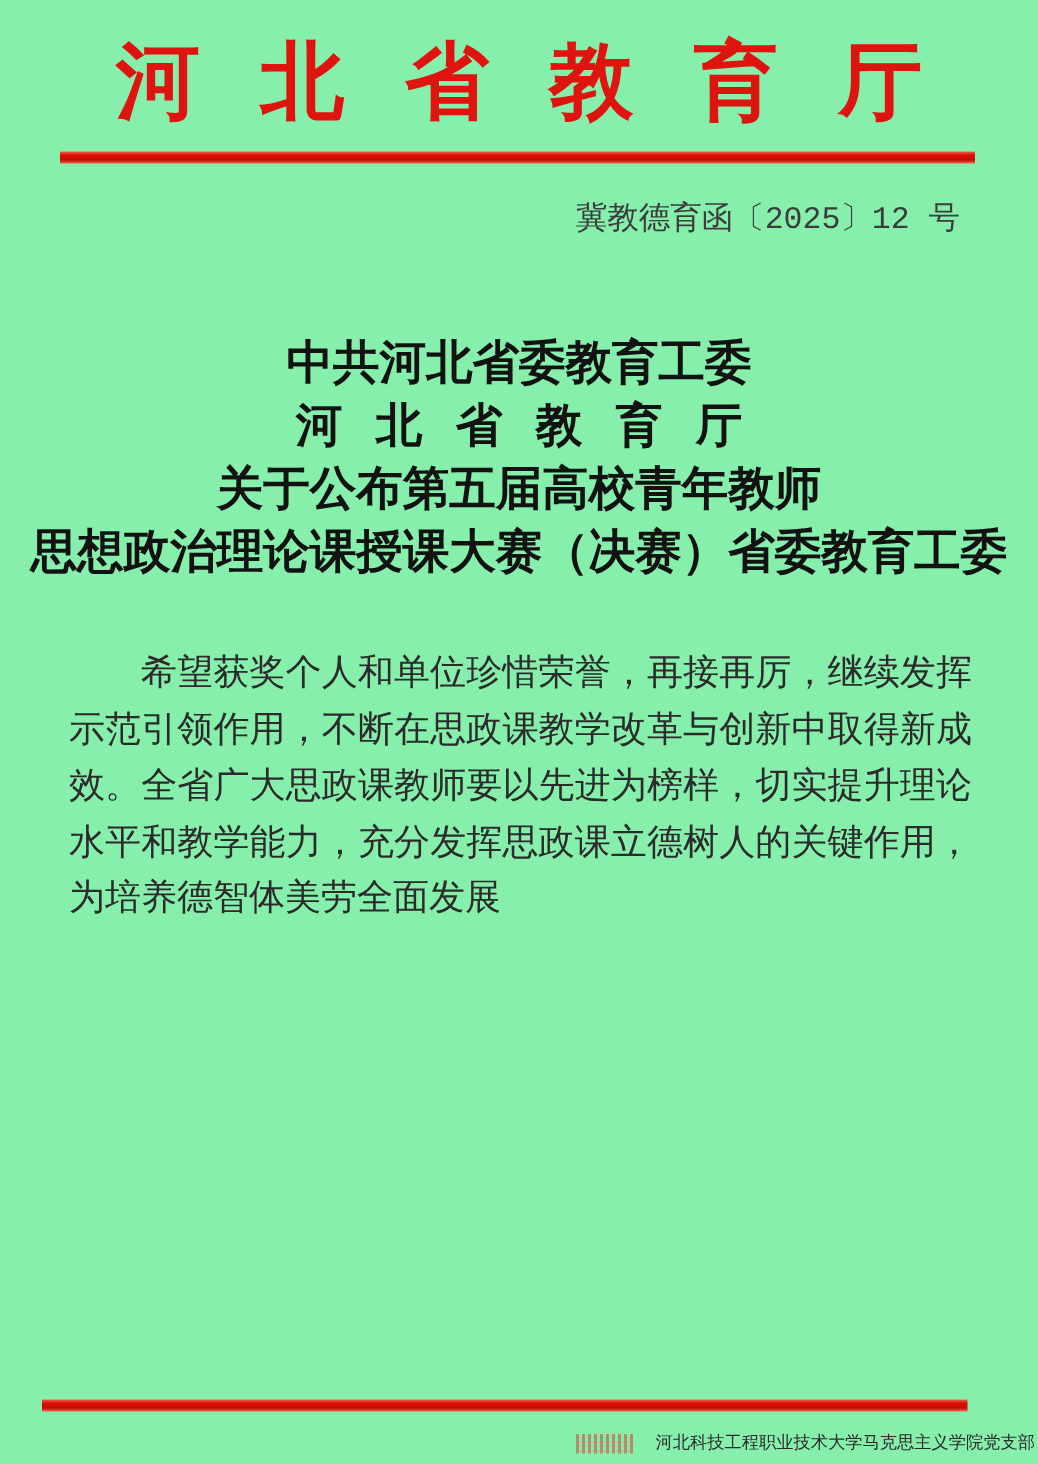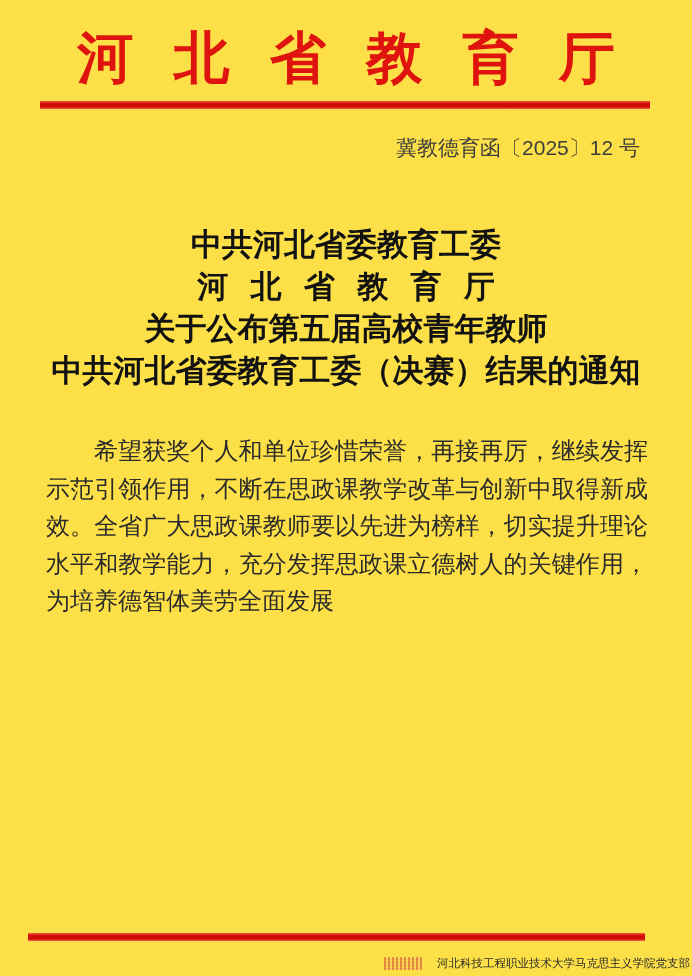--- a/index.html
+++ b/index.html
@@ -1,23 +1,23 @@
 <!DOCTYPE html>
 <html><head>
 <meta charset="utf-8">
 <style>
   html, body { margin: 0; padding: 0; background: #888; }
   .page {
     position: relative;
     width: 692px;
     height: 976px;
     margin: 0 auto;
-    background: #fde047;
+    background: #86efac;
     overflow: hidden;
-    font-family: Liberation Sans, sans-serif;
+    font-family: Liberation Mono, monospace;
   }
 
   
   .agency {
     position: absolute;
     top: 26px;
     left: 0;
     width: 100%;
     text-align: center;
     font-size: 56px;
@@ -84,21 +84,21 @@
     margin: 0;
     text-indent: 2em;
   }
 
   
   .footer-row {
     position: absolute;
     top: 956px;
     right: 2px;
     display: flex;
-    align-items: flex-end;
+    align-items: flex-start;
     gap: 15px;
     padding-left: 36px;
   }
   .watermark {
     width: 38px;
     height: 13px;
     opacity: 0.55;
     background:
       repeating-linear-gradient(to right, #d5423a 0px, #d5423a 2px, transparent 2px, transparent 4px),
       repeating-linear-gradient(to bottom, transparent 0px, transparent 2px, #e8a09a 2px, #e8a09a 3px);
@@ -118,21 +118,21 @@
   <div class="agency">河北省教育厅</div>
 
   <div class="rule rule-top"></div>
 
   <div class="docnum">冀教德育函〔2025〕12 号</div>
 
   <div class="title">
     <div class="t-line">中共河北省委教育工委</div>
     <div class="t-line spread">河北省教育厅</div>
     <div class="t-line">关于公布第五届高校青年教师</div>
-    <div class="t-line">中共河北省委教育工委（决赛）结果的通知</div>
+    <div class="t-line">思想政治理论课授课大赛（决赛）省委教育工委</div>
   </div>
 
   <div class="body-text">
     <p class="para">希望获奖个人和单位珍惜荣誉，再接再厉，继续发挥示范引领作用，不断在思政课教学改革与创新中取得新成效。全省广大思政课教师要以先进为榜样，切实提升理论水平和教学能力，充分发挥思政课立德树人的关键作用，为培养德智体美劳全面发展</p>
   </div>
 
   <div class="rule rule-bottom"></div>
 
   <div class="footer-row">
     <div class="watermark"></div>

